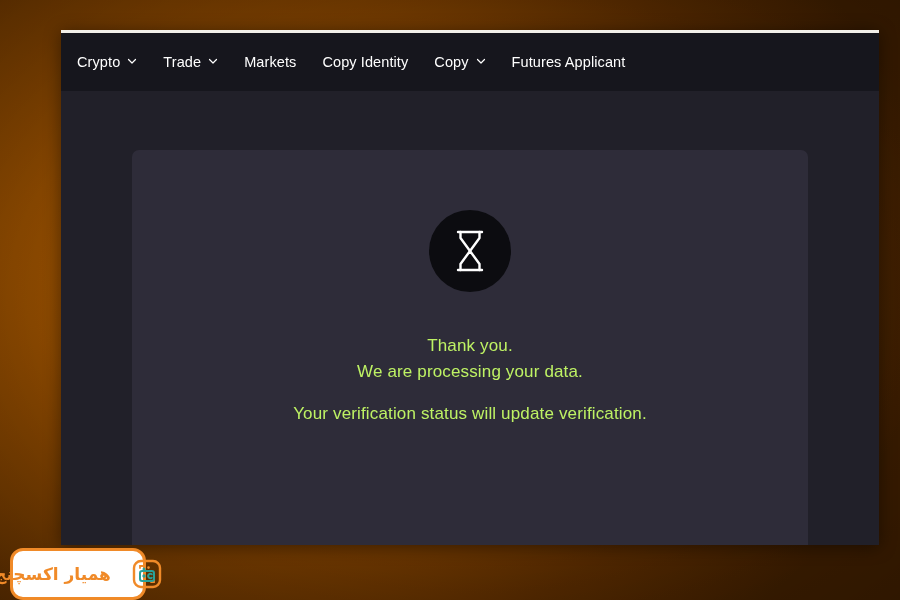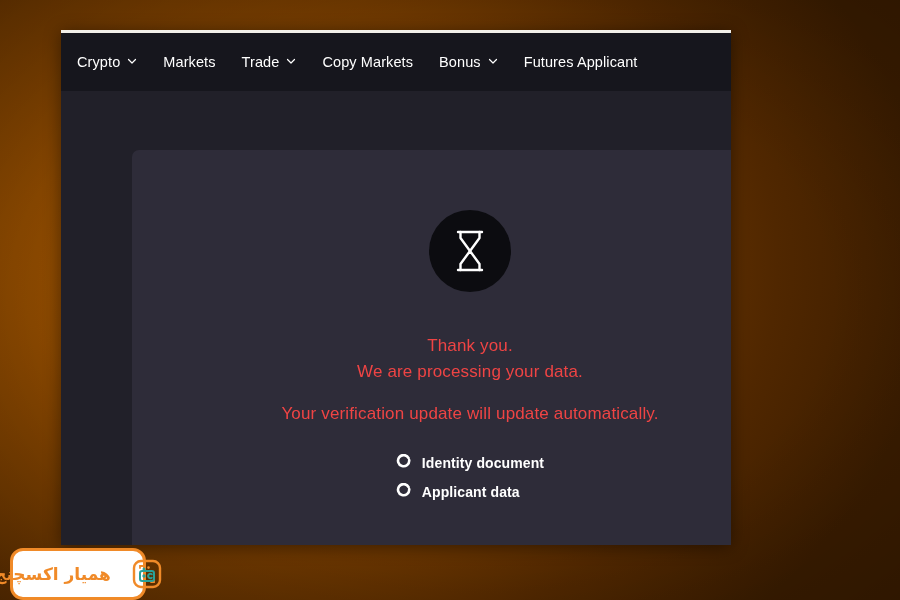--- a/index.html
+++ b/index.html
@@ -13,21 +13,21 @@
       radial-gradient(ellipse 720px 520px at 24% 44%, #9b5200 0%, #8a4800 28%, #6e3800 55%, #502700 78%, #3a1c00 100%);
   }
   #root::after{
     content:""; position:absolute; inset:0; pointer-events:none;
     background:
       radial-gradient(ellipse 900px 600px at 50% 50%, rgba(0,0,0,0) 42%, rgba(0,0,0,.38) 100%);
   }
 
   
   .window{
-    position:absolute; left:61px; top:30px; width:670px; height:515px;
+    position:absolute; left:61px; top:30px; width:818px; height:515px;
     background:#212029; overflow:hidden; z-index:2;
     box-shadow:0 2px 16px rgba(0,0,0,.45);
   }
   .win-topstrip{
     position:absolute; left:0; top:0; width:100%; height:3px;
     background:#f2efe9;
   }
   
   .navbar{
     position:absolute; left:0; top:3px; width:100%; height:58px;
@@ -62,21 +62,21 @@
 
   .icon-circle{
     margin-top:60px;
     width:82px; height:82px; border-radius:50%;
     background:#0c0c10;
     display:flex; align-items:center; justify-content:center;
   }
   .icon-circle svg{ display:block; }
 
   .msg{
-    color:#ef4444; font-size:17px; text-align:left; line-height:1;
+    color:#bef264; font-size:17px; text-align:left; line-height:1;
     letter-spacing:.15px;
   }
   .msg-1{ margin-top:45px; }
   .msg-2{ margin-top:9px; }
   .msg-3{ margin-top:25px; }
 
   .status-list{
     margin-top:32px;
     display:flex; flex-direction:column; gap:12px;
   }
@@ -118,40 +118,40 @@
       <div class="nav-item">
         <span>Crypto</span>
         <span class="chev">
           <svg width="10" height="10" viewBox="0 0 10 10">
               <path d="M1.5 3.5 L5 7 L8.5 3.5" fill="none" stroke="#ffffff" stroke-width="1.2" stroke-linecap="round" stroke-linejoin="round"></path>
             </svg>
         </span>
       </div>
 
       <div class="nav-item">
-        <span>Markets</span>
-      </div>
-
-      <div class="nav-item">
         <span>Trade</span>
         <span class="chev">
           <svg width="10" height="10" viewBox="0 0 10 10">
               <path d="M1.5 3.5 L5 7 L8.5 3.5" fill="none" stroke="#ffffff" stroke-width="1.2" stroke-linecap="round" stroke-linejoin="round"></path>
             </svg>
         </span>
       </div>
 
-
-      <div class="nav-item">
-        <span>Copy Markets</span>
-      </div>
-
-
-      <div class="nav-item">
-        <span>Bonus</span>
+      <div class="nav-item">
+        <span>Markets</span>
+      </div>
+
+
+      <div class="nav-item">
+        <span>Copy Identity</span>
+      </div>
+
+
+      <div class="nav-item">
+        <span>Copy</span>
         <span class="chev">
           <svg width="10" height="10" viewBox="0 0 10 10">
               <path d="M1.5 3.5 L5 7 L8.5 3.5" fill="none" stroke="#ffffff" stroke-width="1.2" stroke-linecap="round" stroke-linejoin="round"></path>
             </svg>
         </span>
       </div>
 
       <div class="nav-item">
         <span>Futures Applicant</span>
       </div>
@@ -169,43 +169,22 @@
                 <line x1="6" y1="3" x2="30" y2="3"></line>
                 <line x1="6" y1="41" x2="30" y2="41"></line>
                 <path d="M8.5 3 L8.5 9 L18 22 L27.5 9 L27.5 3"></path>
                 <path d="M8.5 41 L8.5 35 L18 22 L27.5 35 L27.5 41"></path>
               </g>
             </svg>
           </div>
 
           <div class="msg msg-1">Thank you.</div>
           <div class="msg msg-2">We are processing your data.</div>
-          <div class="msg msg-3">Your verification update will update automatically.</div>
-
-          <div class="status-list">
-
-            <div class="status-row">
-              <span class="spinner">
-                <svg width="17" height="17" viewBox="0 0 17 17">
-                  <path d="M12.6 4.1 A5.6 5.6 0 1 0 13.2 6.1" fill="none" stroke="#ffffff" stroke-width="2.6" stroke-linecap="round"></path>
-                </svg>
-              </span>
-              <span class="status-label">Identity document</span>
-            </div>
-
-            <div class="status-row">
-              <span class="spinner">
-                <svg width="17" height="17" viewBox="0 0 17 17">
-                  <path d="M12.6 4.1 A5.6 5.6 0 1 0 13.2 6.1" fill="none" stroke="#ffffff" stroke-width="2.6" stroke-linecap="round"></path>
-                </svg>
-              </span>
-              <span class="status-label">Applicant data</span>
-            </div>
-
-          </div>
+          <div class="msg msg-3">Your verification status will update verification.</div>
+
 
         </div>
       </div>
 
     </div>
   </div>
 
   <div class="watermark">
     <span class="wm-text">همیار اکسچنج</span>
     <span class="wm-logo">

